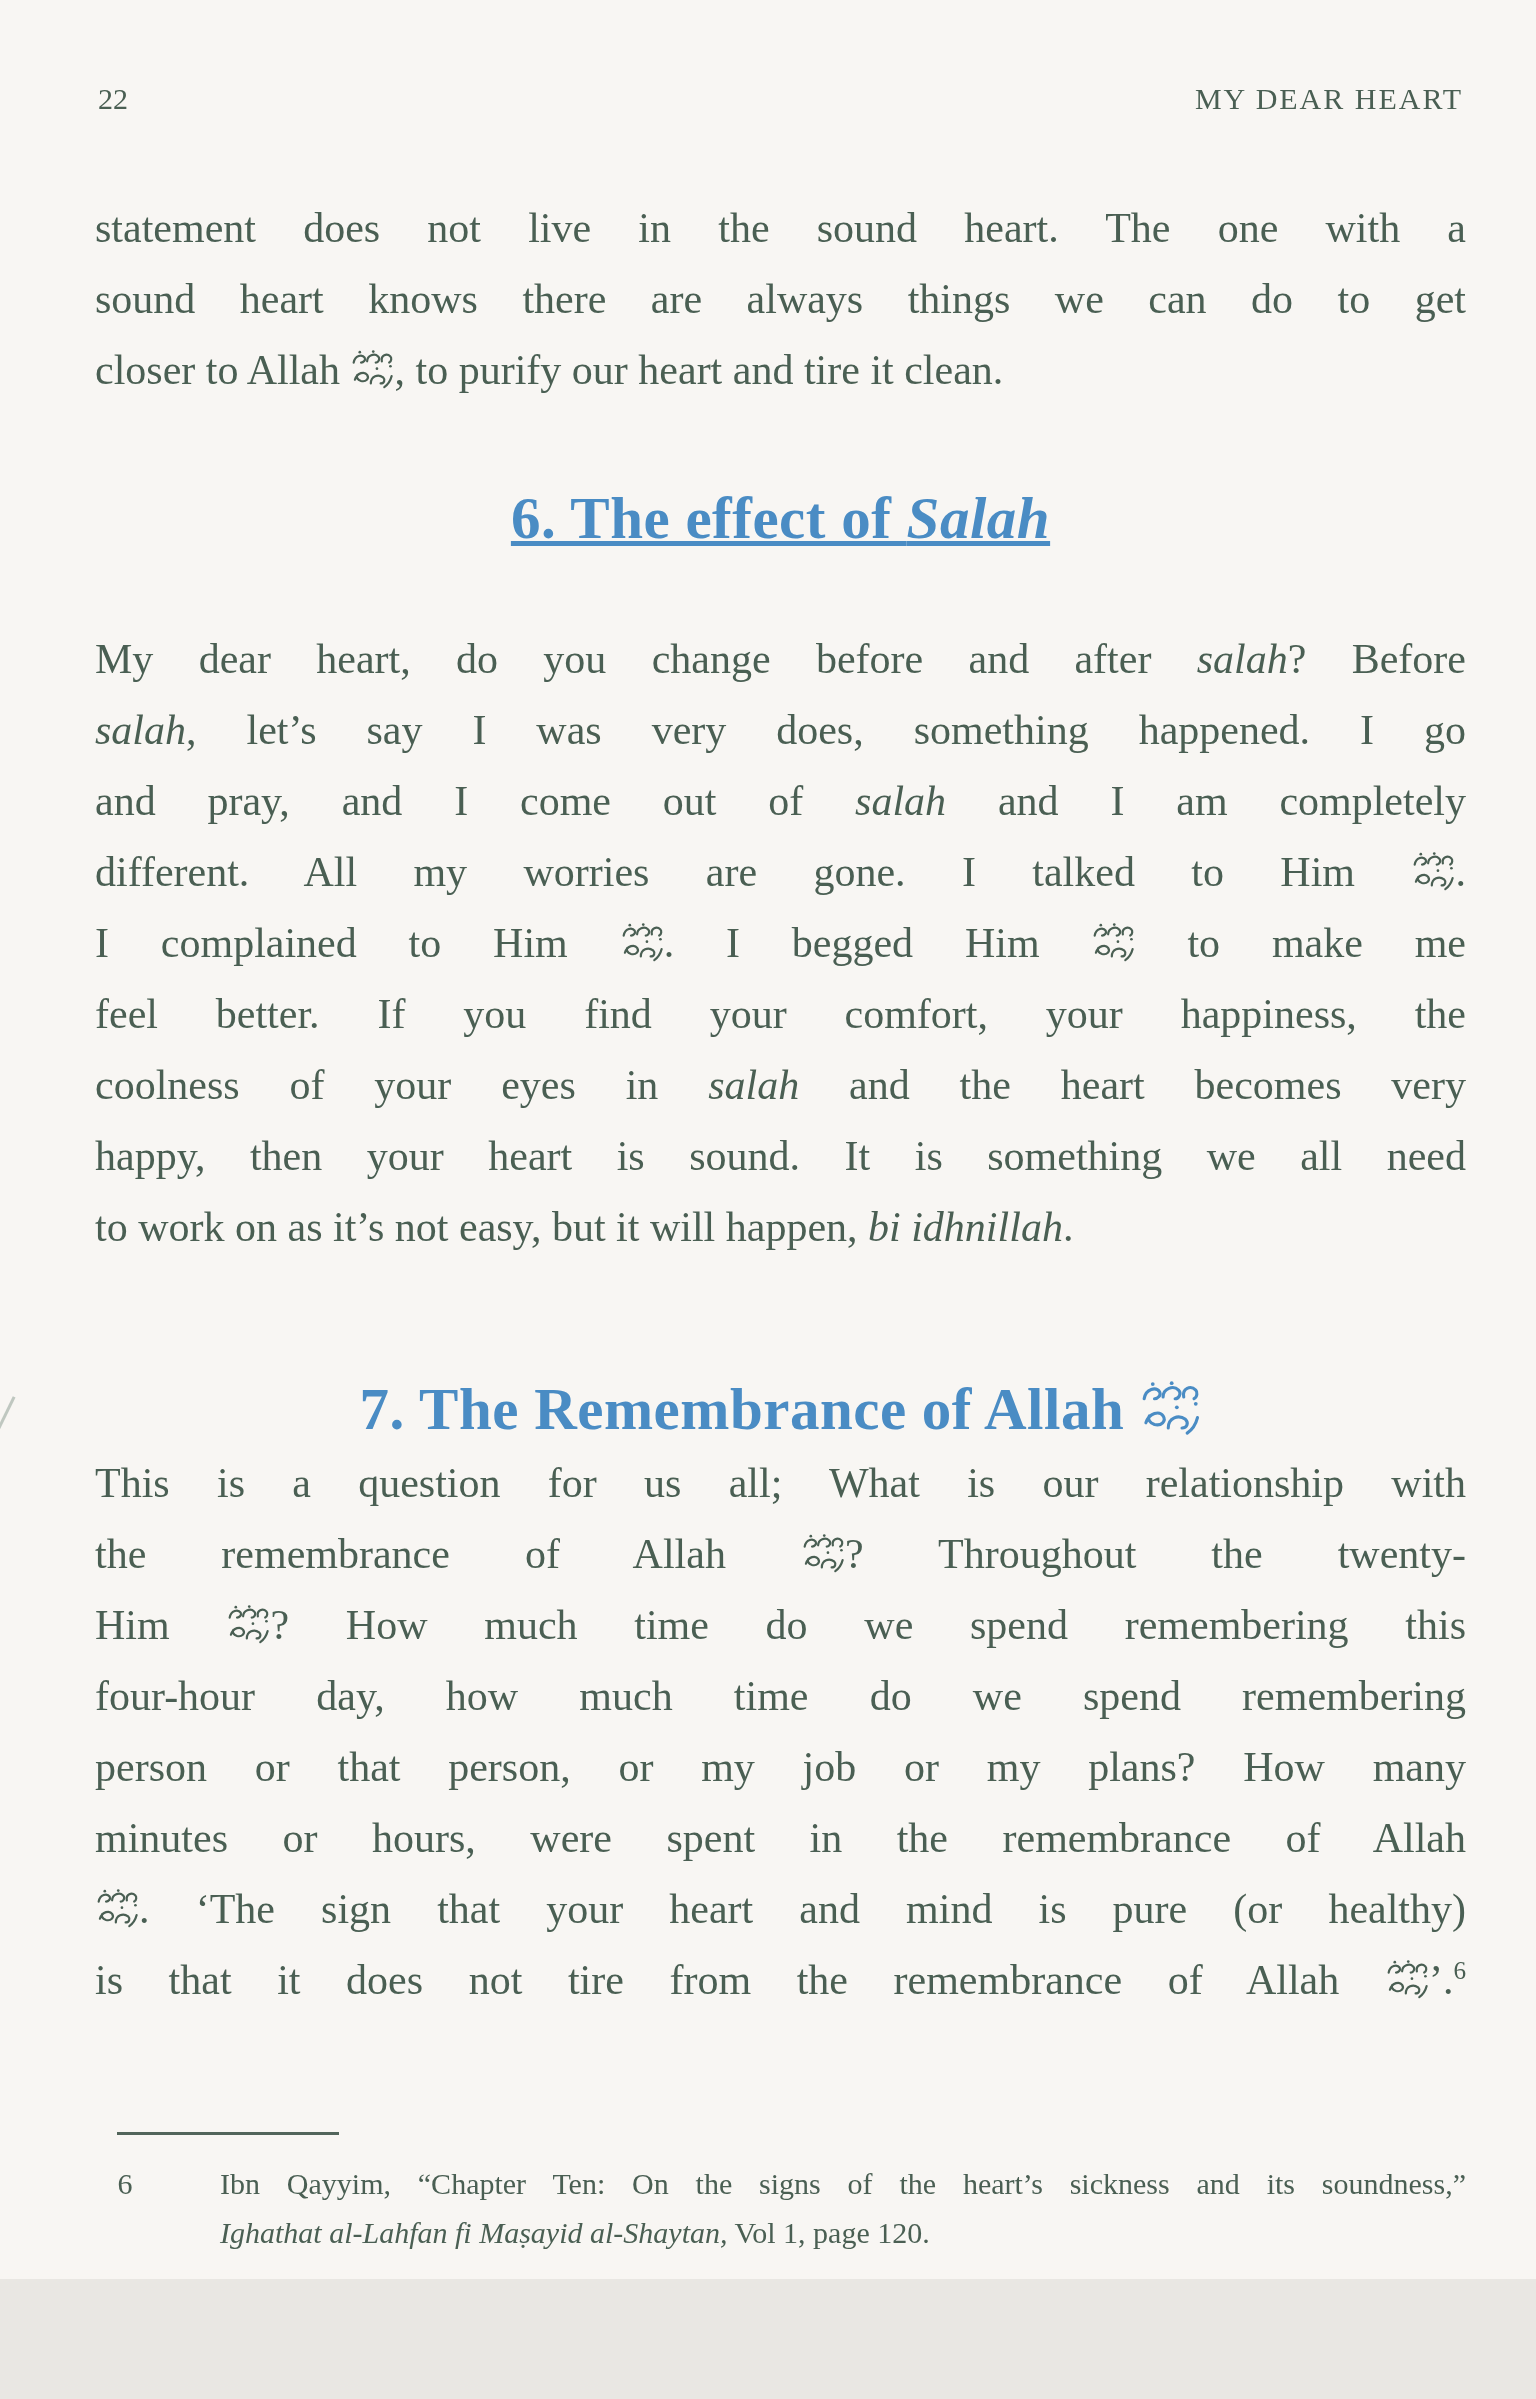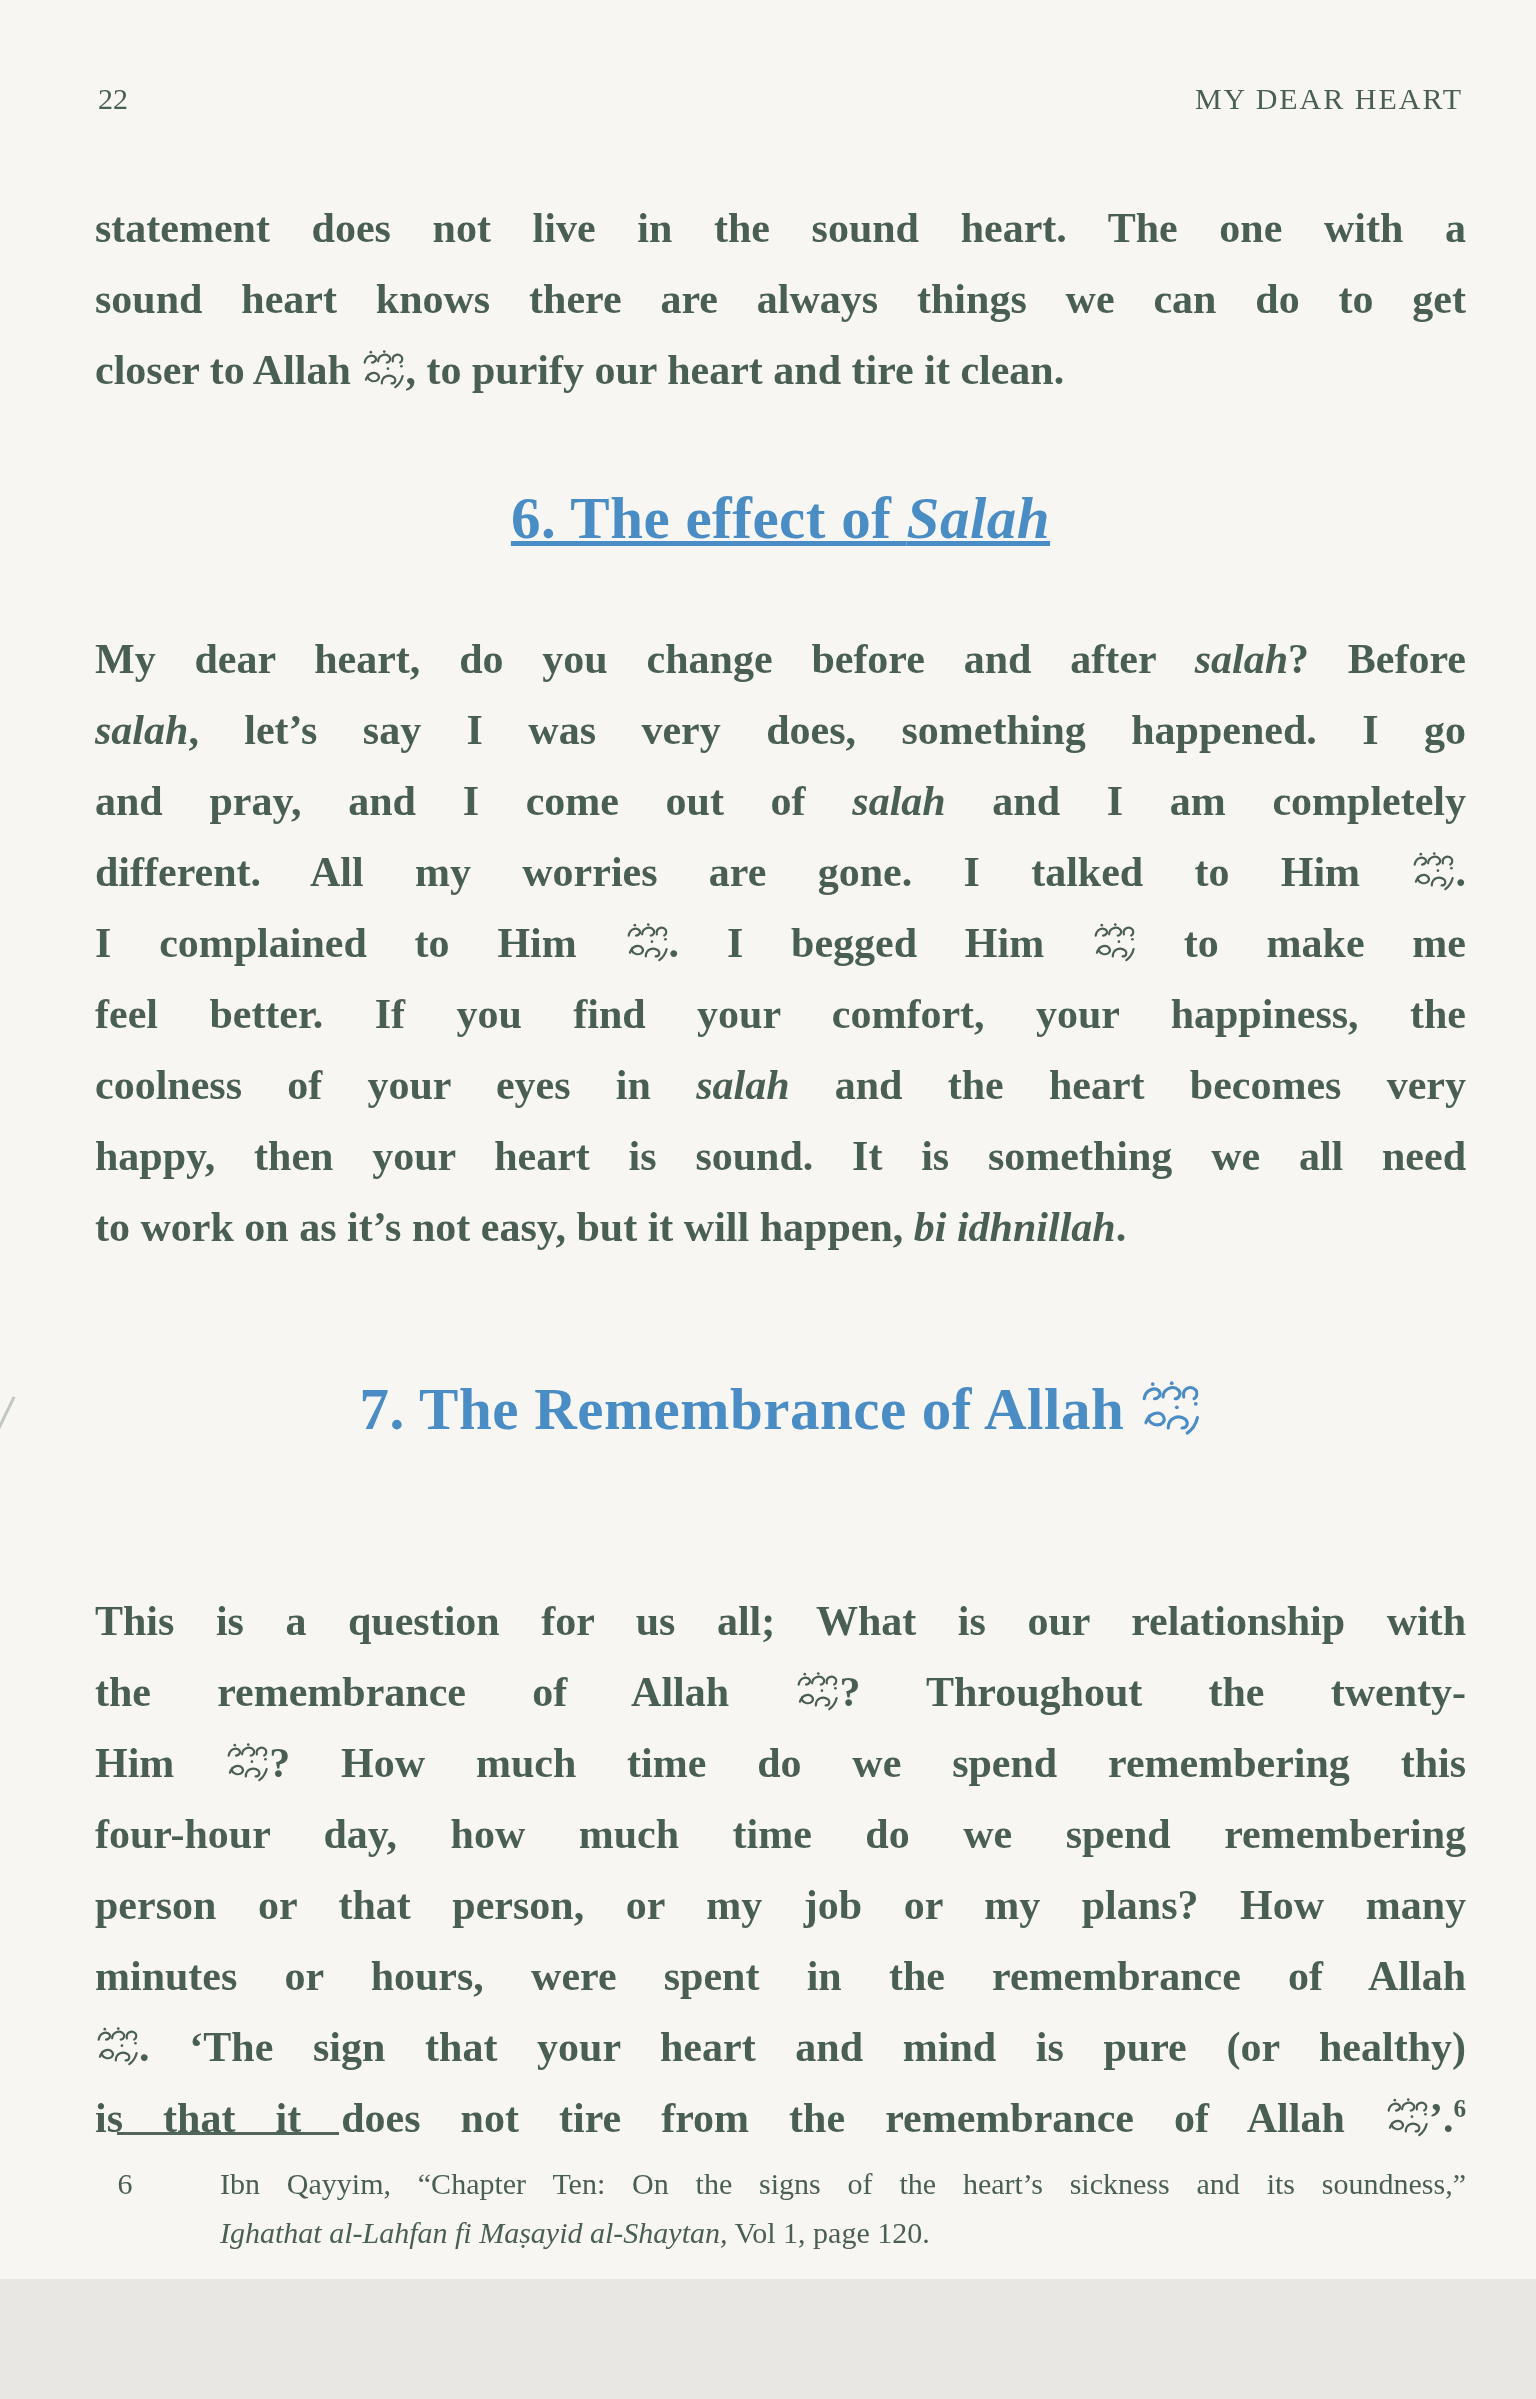--- a/index.html
+++ b/index.html
@@ -13,21 +13,21 @@
     overflow:hidden;
   }
   .runhead {
     position:absolute; top:82px; left:98px; right:73px;
     display:flex; justify-content:space-between; align-items:baseline;
     font-size:30px;
   }
   .runhead .title { letter-spacing:2px; }
   .para {
     position:absolute; left:95px; width:1371px;
-    font-size:42px; line-height:71px;font-weight:bold;
+    font-size:42px; line-height:71px;
   }
   .line { text-align:justify; text-align-last:justify; }
   .line.line-end { text-align-last:left; }
   .heading {
     position:absolute; left:95px; width:1371px;
     text-align:center;
     font-size:59px; line-height:80px; font-weight:bold;
     color:var(--heading,#4a8cc4);
     letter-spacing:0.5px;
   }
@@ -134,21 +134,21 @@
         <path d="M26 9 C25 4 30 2 33 5 C34 6 34 9 32 10"></path>
         <path d="M4 24 C6 18 12 17 14 20 C16 23 13 26 9 25 C6 24 5 22 6 20"></path>
         <path d="M17 27 C17 21 23 19 27 22 C29 24 28 27 25 27"></path>
         <path d="M28 30 C31 28 33 25 34 21"></path>
         <circle cx="8" cy="1.5" r="1.1" class="dot"></circle>
         <circle cx="19" cy="1" r="1.1" class="dot"></circle>
         <circle cx="22" cy="15" r="1.1" class="dot"></circle>
         <circle cx="33" cy="13" r="1.1" class="dot"></circle>
       </svg></div>
 
-  <div class="para" style="top:1586px;">
+  <div class="para" style="top:1448px;">
       <div class="line"><span>This is a question for us all; What is our relationship with</span></div>
       <div class="line"><span>the remembrance of Allah </span><svg viewBox="0 0 36 32" class="swt">
           <path d="M3 10 C4 4 10 3 12 6 C13 8 11 10 9 10"></path>
           <path d="M14 9 C14 4 20 2 23 5 C25 7 23 10 21 10"></path>
           <path d="M26 9 C25 4 30 2 33 5 C34 6 34 9 32 10"></path>
           <path d="M4 24 C6 18 12 17 14 20 C16 23 13 26 9 25 C6 24 5 22 6 20"></path>
           <path d="M17 27 C17 21 23 19 27 22 C29 24 28 27 25 27"></path>
           <path d="M28 30 C31 28 33 25 34 21"></path>
           <circle cx="8" cy="1.5" r="1.1" class="dot"></circle>
           <circle cx="19" cy="1" r="1.1" class="dot"></circle>

